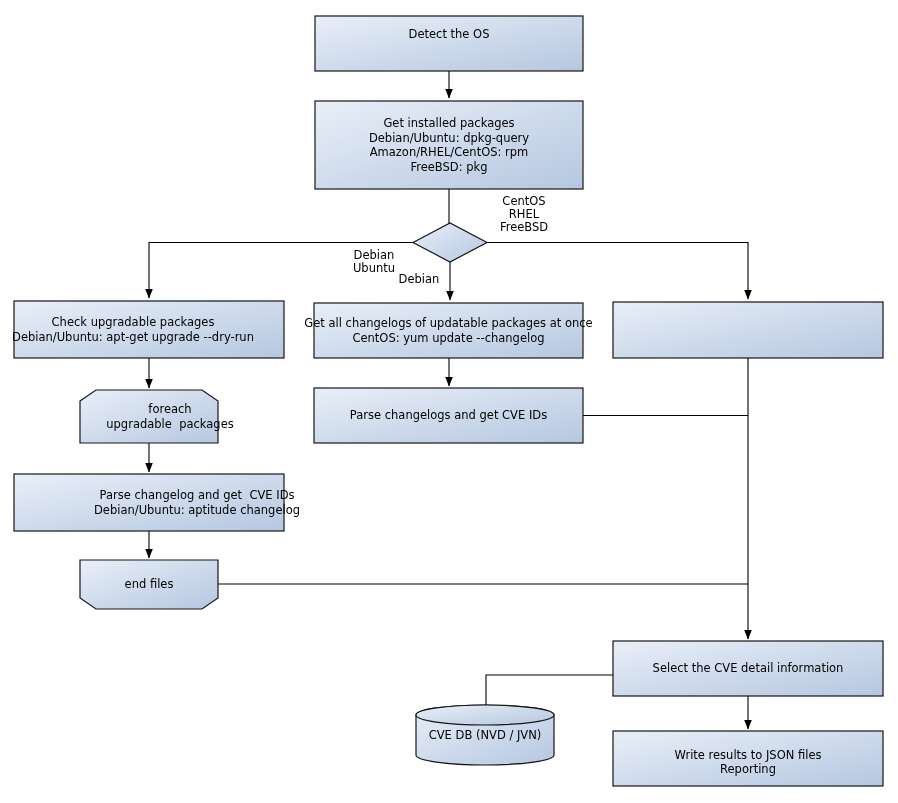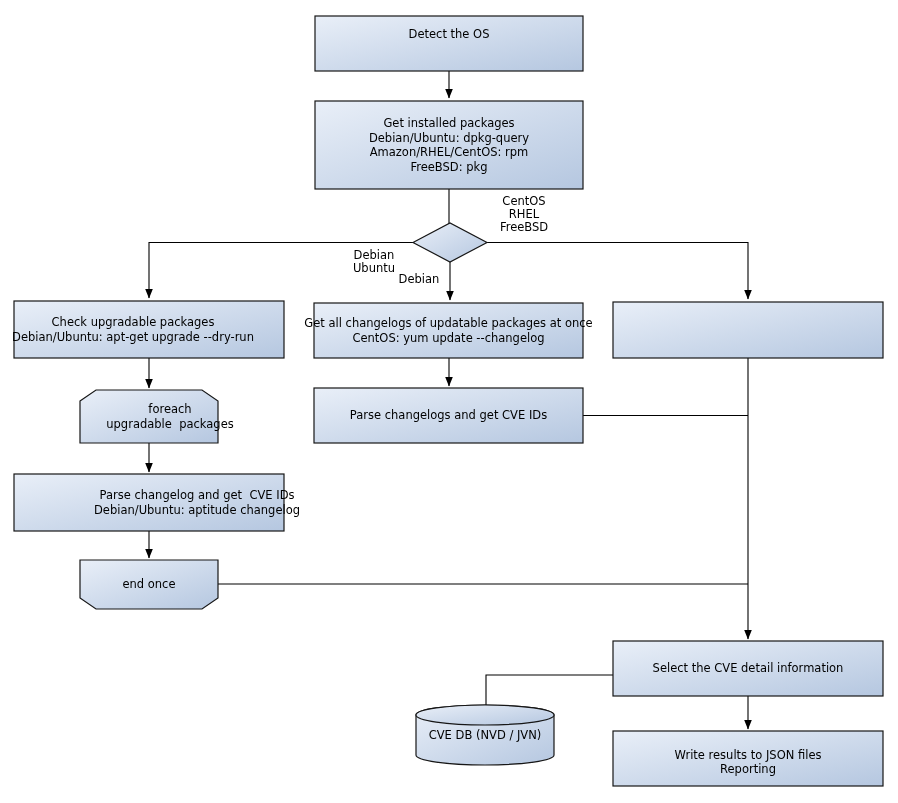--- a/index.html
+++ b/index.html
@@ -72,21 +72,21 @@
   <div class="node-label" style="left:315px;top:101px;width:268px;height:88px;">Get installed packages
 Debian/Ubuntu: dpkg-query
 Amazon/RHEL/CentOS: rpm
 FreeBSD: pkg</div>
   <div class="node-label" style="left:14px;top:301px;width:238px;height:57px;">Check upgradable packages
 Debian/Ubuntu: apt-get upgrade --dry-run</div>
   <div class="node-label" style="left:80px;top:390px;width:138px;height:53px;padding-left:21px;">foreach
 upgradable  packages</div>
   <div class="node-label" style="left:14px;top:474px;width:270px;height:57px;padding-left:48px;">Parse changelog and get  CVE IDs
 Debian/Ubuntu: aptitude changelog</div>
-  <div class="node-label" style="left:80px;top:560px;width:138px;height:49px;">end once</div>
+  <div class="node-label" style="left:80px;top:560px;width:138px;height:49px;">end files</div>
   <div class="node-label" style="left:314px;top:303px;width:269px;height:55px;">Get all changelogs of updatable packages at once
 CentOS: yum update --changelog</div>
   <div class="node-label" style="left:314px;top:388px;width:269px;height:55px;">Parse changelogs and get CVE IDs</div>
   <div class="node-label" style="left:613px;top:641px;width:270px;height:55px;">Select the CVE detail information</div>
   <div class="node-label" style="left:416px;top:712px;width:138px;height:46px;">CVE DB (NVD / JVN)</div>
   <div class="node-label" style="left:613px;top:731px;width:270px;height:62px;">Write results to JSON files
 Reporting</div>
 
   <div class="edge-label" style="left:374px;top:208px;margin-top:41px;">Debian
 Ubuntu</div>

